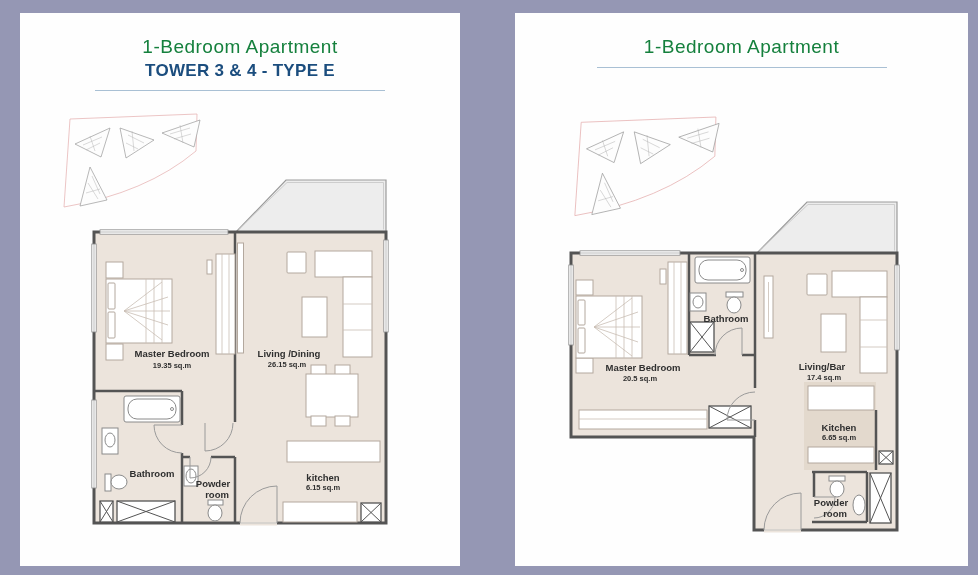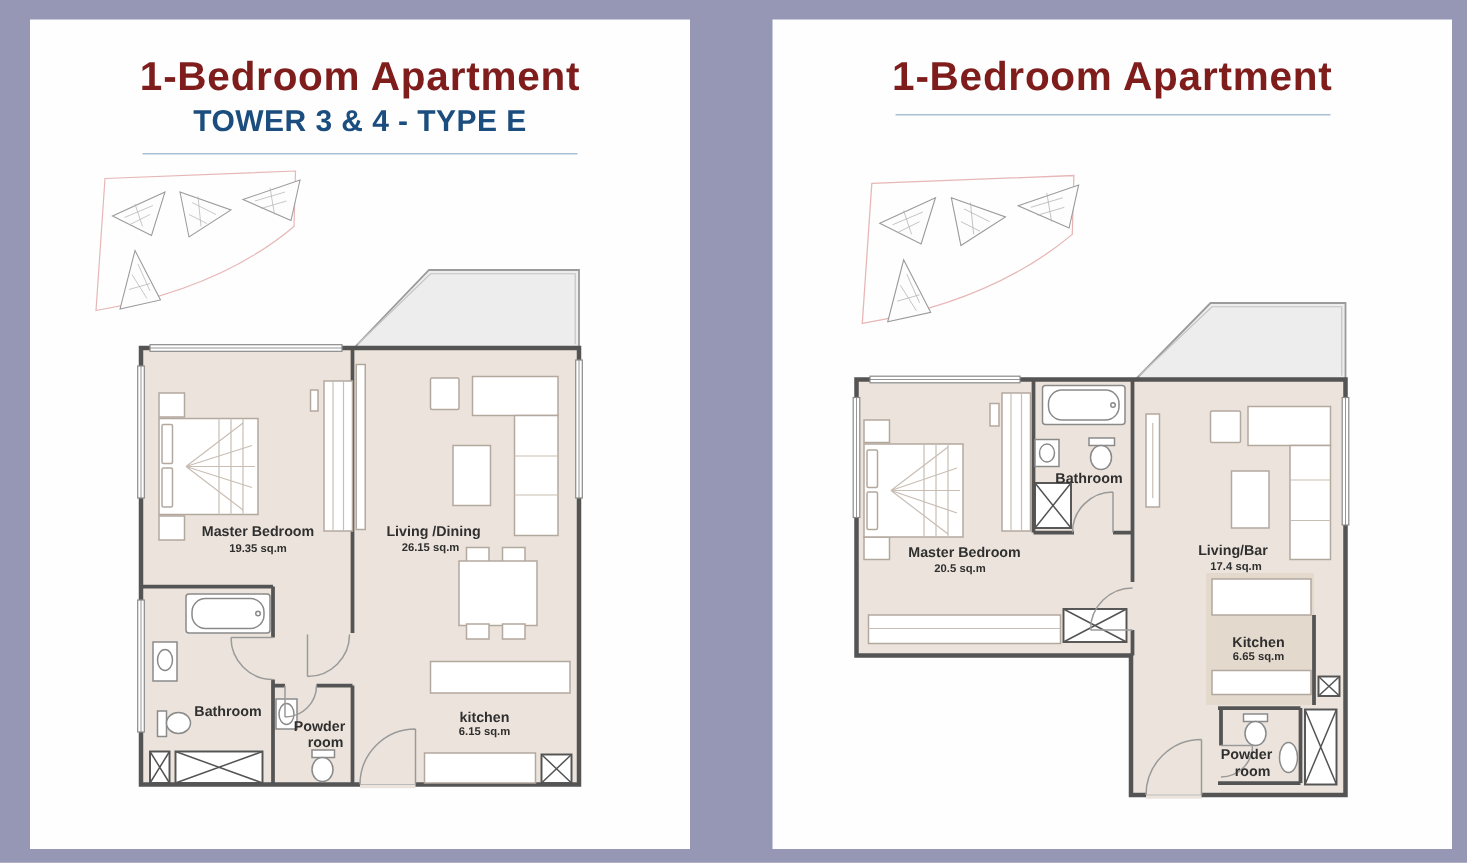--- a/index.html
+++ b/index.html
@@ -2,22 +2,22 @@
 <html><head>
 <meta charset="utf-8">
 <style>
   html,body{margin:0;padding:0;}
   body{width:978px;height:575px;overflow:hidden;font-family:"Liberation Sans",sans-serif;}
   .canvas{position:relative;width:978px;height:575px;background:#9597b4;}
   .panel{position:absolute;top:13px;height:553px;background:#fefefe;}
   #panel-e{left:20px;width:440px;}
   #panel-f{left:515px;width:453px;}
   .panel-header{text-align:center;padding-top:24px;}
-  .title{font-size:27px;font-weight:700;letter-spacing:.5px;color:#7f1d1d;line-height:1.1;}
-  .subtitle{font-size:20px;font-weight:700;letter-spacing:.3px;color:#1b4d7e;margin-top:3px;}
+  .title{font-size:19px;font-weight:400;letter-spacing:.5px;color:#15803d;line-height:1.1;}
+  .subtitle{font-size:17px;font-weight:700;letter-spacing:.3px;color:#1b4d7e;margin-top:3px;}
   .rule{width:290px;height:1px;background:#a9c0d4;margin:9px auto 0;}
   .site-sketch,.plan{position:absolute;}
   #panel-e .site-sketch{left:30px;top:88px;width:165px;height:125px;}
   #panel-f .site-sketch{left:45px;top:90px;width:175px;height:133px;}
   #panel-e .plan{left:64px;top:157px;width:310px;height:365px;}
   #panel-f .plan{left:39px;top:157px;width:360px;height:390px;}
   .room-name{font:700 9.5px "Liberation Sans",sans-serif;fill:#2f2f2f;text-anchor:middle;}
   .room-area{font:700 7.5px "Liberation Sans",sans-serif;fill:#2f2f2f;text-anchor:middle;}
   .furn{fill:#ffffff;stroke:#b3a89e;stroke-width:1;}
   .fix{fill:#ffffff;stroke:#8a8a8a;stroke-width:1;}

